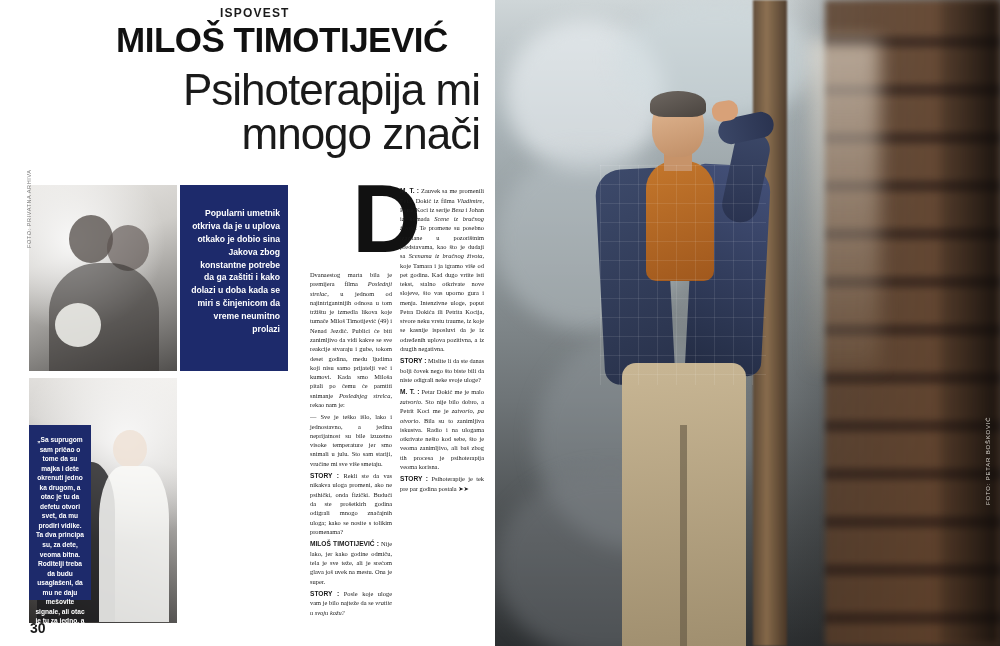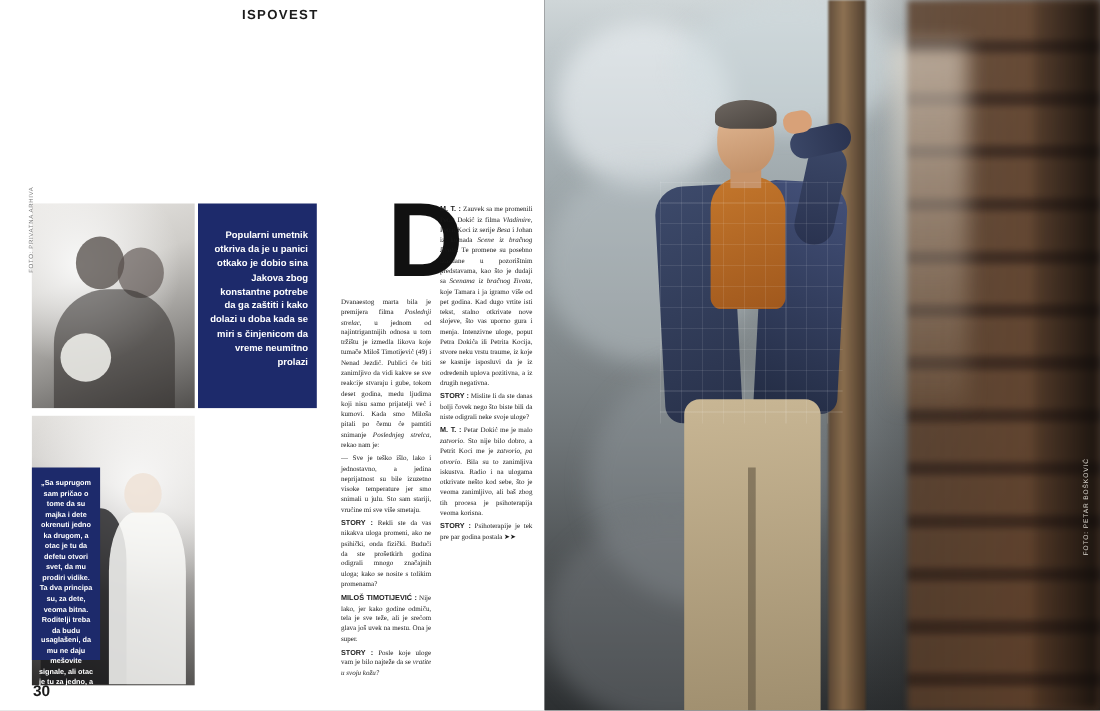--- a/index.html
+++ b/index.html
@@ -322,39 +322,44 @@
 </style>
 </head>
 <body>
 
 <div id="page">
 
   <div id="left-page">
 
     <div class="kicker">ISPOVEST</div>
 
-
+    <div class="headline-name">MILOŠ TIMOTIJEVIĆ</div>
+
+    <div class="headline-sub">
+      <div>Psihoterapija mi</div>
+      <div>mnogo znači</div>
+    </div>
 
     <div class="photo" id="photo-top">
       <div class="fig" id="t-head1"></div>
       <div class="fig" id="t-head2"></div>
       <div class="fig" id="t-body1"></div>
       <div class="fig" id="t-bouquet"></div>
     </div>
     <div class="vcredit" style="left:26px; top:248px;">FOTO: PRIVATNA ARHIVA</div>
 
     <div class="photo" id="photo-bottom">
       <div class="fig" id="b-head1"></div>
       <div class="fig" id="b-body1"></div>
       <div class="fig" id="b-head2"></div>
       <div class="fig" id="b-body2"></div>
     </div>
 
     <div class="bluebox" id="intro-box">
-      <p>Popularni umetnik otkriva da je u panici otkako je dobio sina Jakova zbog konstantne potrebe da ga zaštiti i kako dolazi u doba kada se miri s činjenicom da vreme neumitno prolazi</p>
+      <p>Popularni umetnik otkriva da je u uplova otkako je dobio sina Jakova zbog konstantne potrebe da ga zaštiti i kako dolazi u doba kada se miri s činjenicom da vreme neumitno prolazi</p>
     </div>
 
     <div class="bluebox" id="pullquote-box">
       <p>„Sa suprugom sam pričao o tome da su majka i dete okrenuti jedno ka drugom, a otac je tu da defetu otvori svet, da mu prodiri vidike. Ta dva principa su, za dete, veoma bitna. Roditelji treba da budu usaglašeni, da mu ne daju mešovite signale, ali otac je tu za jedno, a majka za drugo”</p>
     </div>
 
     <div id="dropcap">D</div>
 
     <div class="bodycol" id="col1">
       <p>Dvanaestog marta bila je premijera filma <i>Poslednji strelac</i>, u jednom od najintrigantnijih odnosa u tom tržištu je izmedla likova koje tumače Miloš Timotijević (49) i Nenad Jezdić. Publici će biti zanimljivo da vidi kakve se sve reakcije stvaraju i gube, tokom deset godina, medu ljudima koji nisu samo prijatelji već i kumovi. Kada smo Miloša pitali po čemu će pamtiti snimanje <i>Poslednjeg strelca</i>, rekao nam je:</p>

